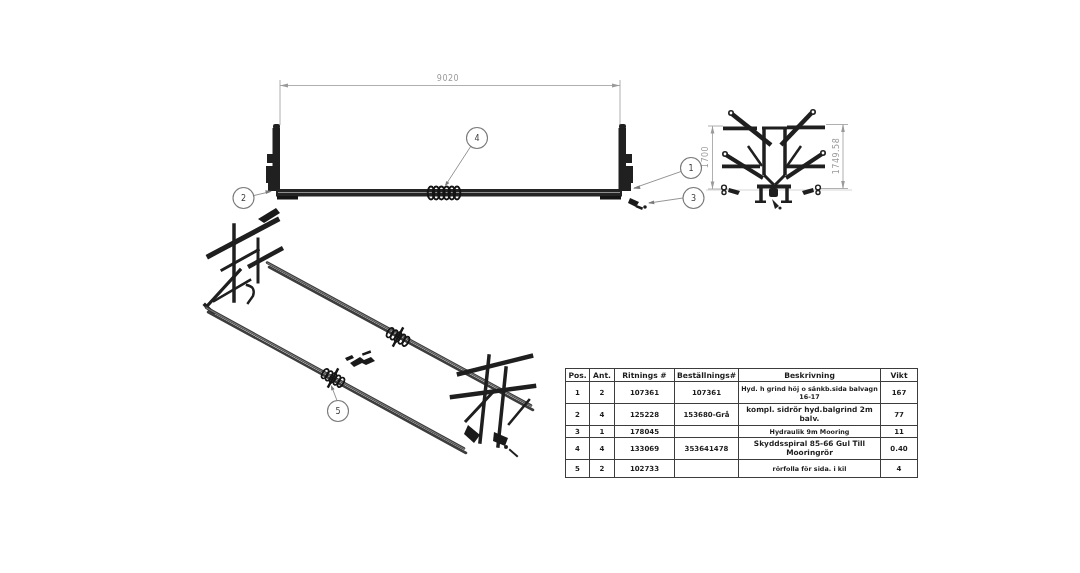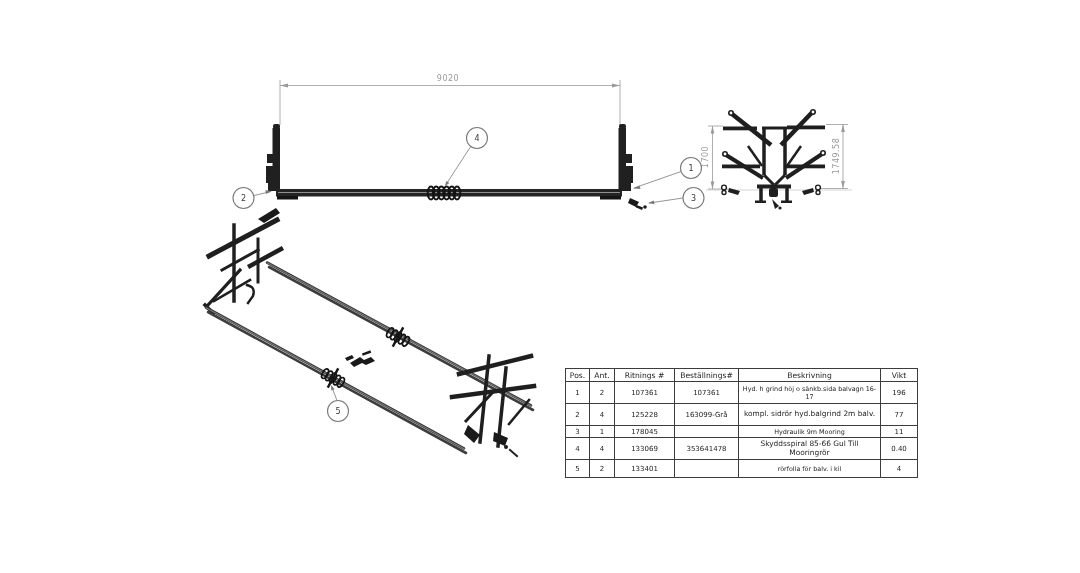--- a/index.html
+++ b/index.html
@@ -14,21 +14,21 @@
 
   
   .parts-table{
     position:absolute;left:565px;top:351px;width:352px;
     border-collapse:collapse;table-layout:fixed;
     color:#1c1c1c;
   }
   .parts-table th,.parts-table td{
     border:1px solid #3c3c3c;
     padding:0 2px;text-align:center;vertical-align:middle;
-    font-weight:normal;overflow:hidden;margin-left:8px;
+    font-weight:bold;overflow:hidden;margin-left:8px;
   }
   .parts-table th{font-size:7.6px;height:12px;}
   .parts-table td{font-size:7px;}
   .row-h22 td{height:21px;}
   .row-h12 td{height:11px;}
   .row-h18 td{height:17px;}
   .desc-sm{font-size:6.4px !important;line-height:1.25;}
   .desc-lg{font-size:7.4px !important;line-height:1.2;}
 </style>
 </head>
@@ -278,27 +278,27 @@
       <th>Vikt</th>
     </tr>
   </thead>
   <tbody>
     <tr class="row-h22">
       <td>1</td>
       <td>2</td>
       <td>107361</td>
       <td>107361</td>
       <td class="desc-sm">Hyd. h grind höj o sänkb.sida balvagn 16-17</td>
-      <td>196</td>
+      <td>167</td>
     </tr>
     <tr class="row-h22">
       <td>2</td>
       <td>4</td>
       <td>125228</td>
-      <td>163099-Grå</td>
+      <td>153680-Grå</td>
       <td class="desc-lg">kompl. sidrör hyd.balgrind 2m balv.</td>
       <td>77</td>
     </tr>
     <tr class="row-h12">
       <td>3</td>
       <td>1</td>
       <td>178045</td>
       <td></td>
       <td class="desc-sm">Hydraulik 9m Mooring</td>
       <td>11</td>
@@ -307,21 +307,21 @@
       <td>4</td>
       <td>4</td>
       <td>133069</td>
       <td>353641478</td>
       <td class="desc-lg">Skyddsspiral 85-66 Gul Till Mooringrör</td>
       <td>0.40</td>
     </tr>
     <tr class="row-h18">
       <td>5</td>
       <td>2</td>
-      <td>133401</td>
+      <td>102733</td>
       <td></td>
-      <td class="desc-sm">rörfolla för balv. i kil</td>
+      <td class="desc-sm">rörfolla för sida. i kil</td>
       <td>4</td>
     </tr>
   </tbody>
 </table>
 
 </div>
 
 </body></html>

